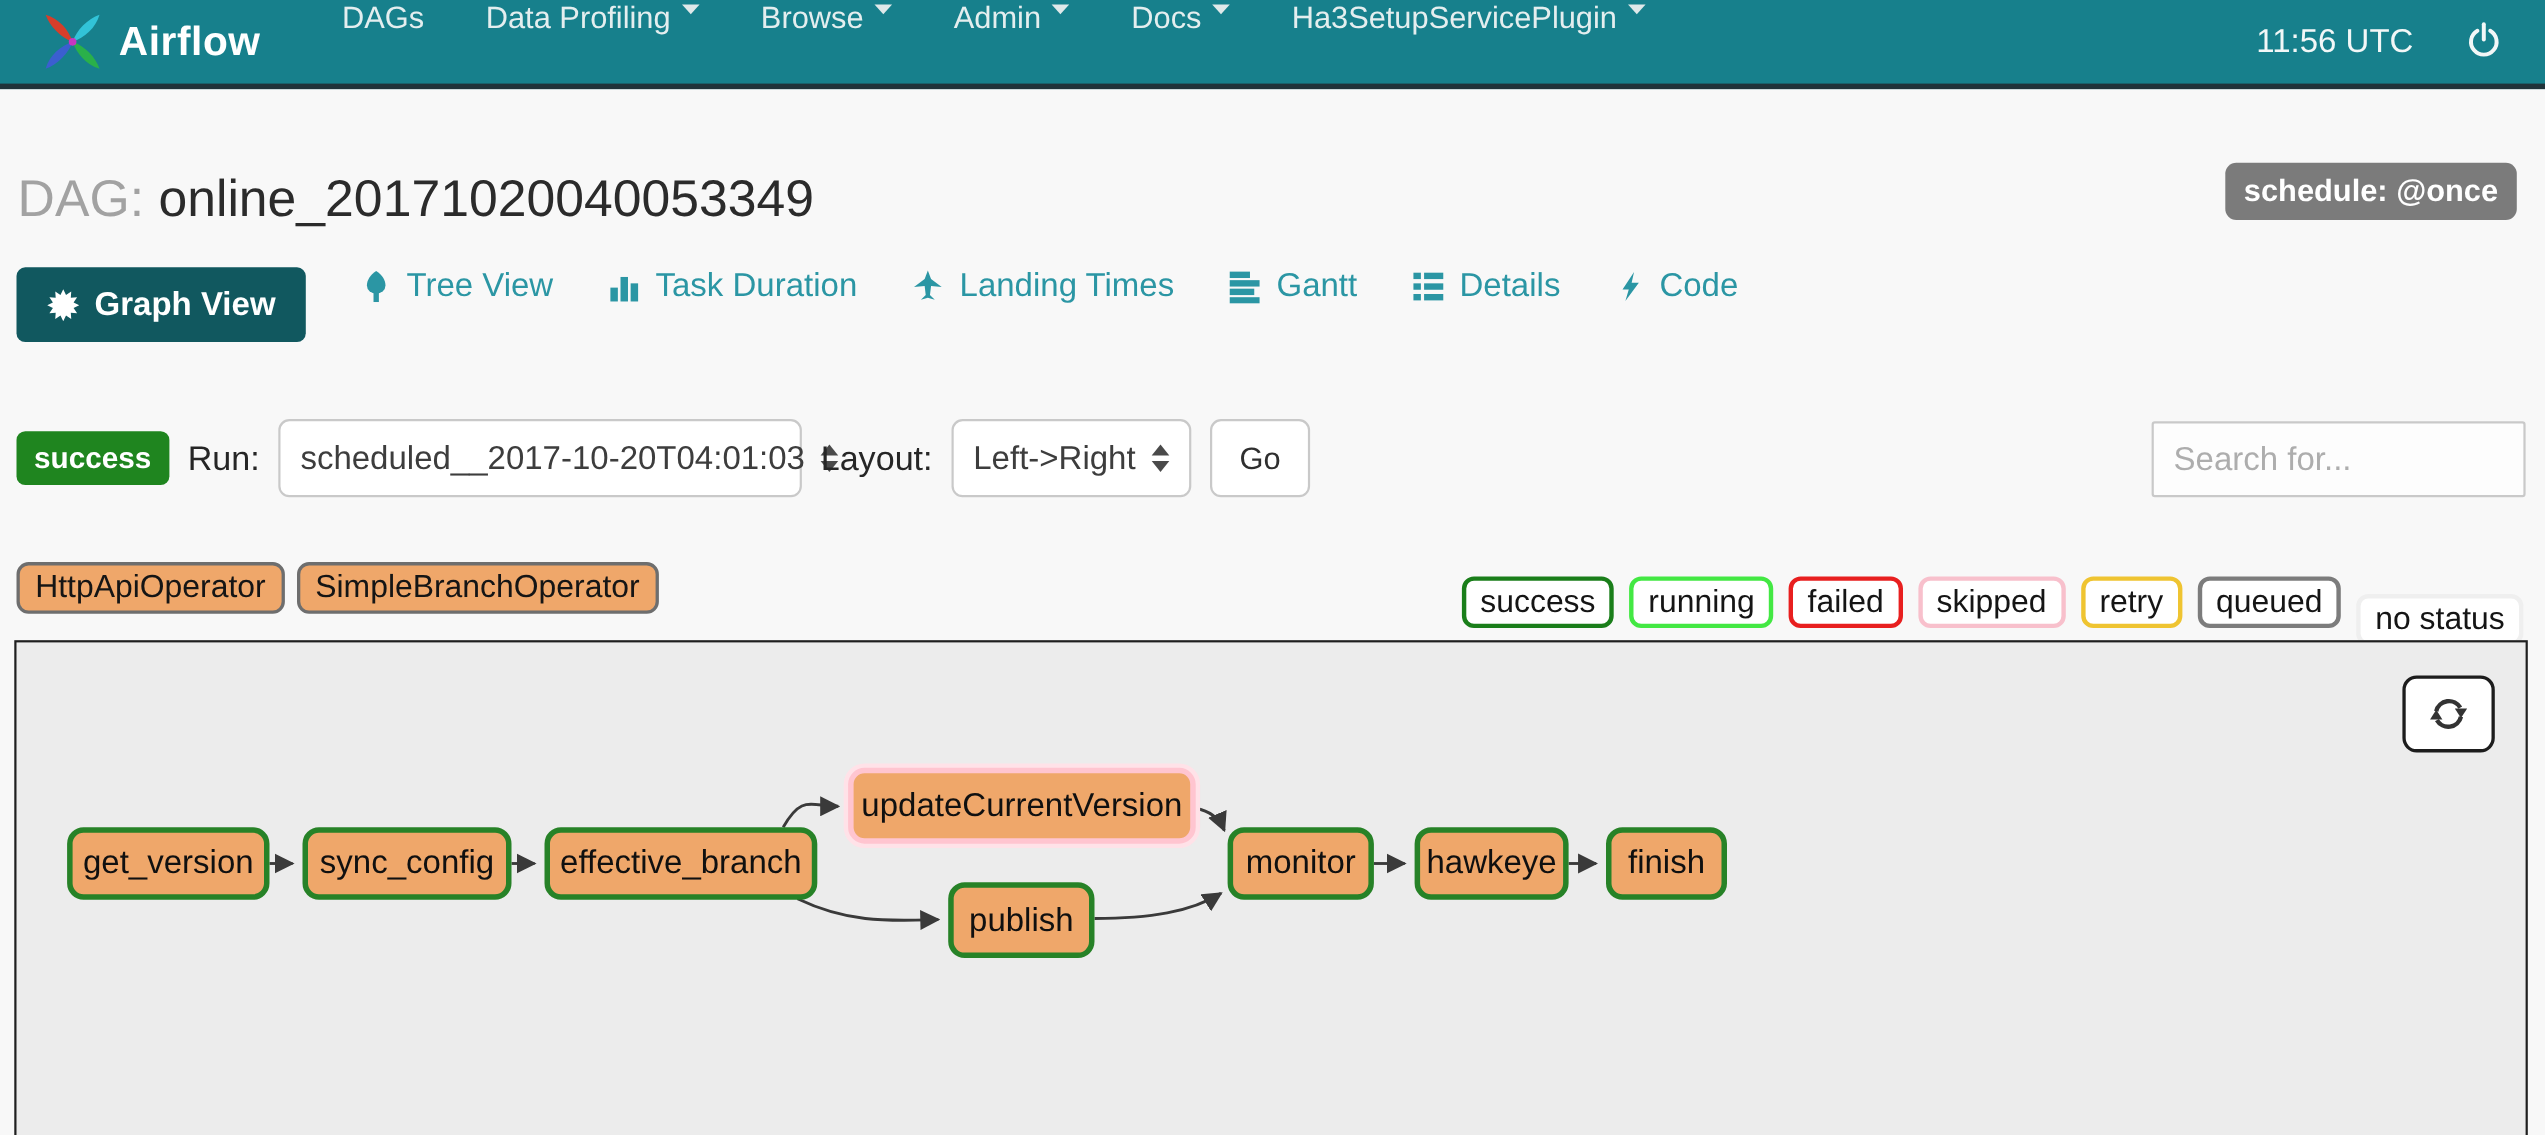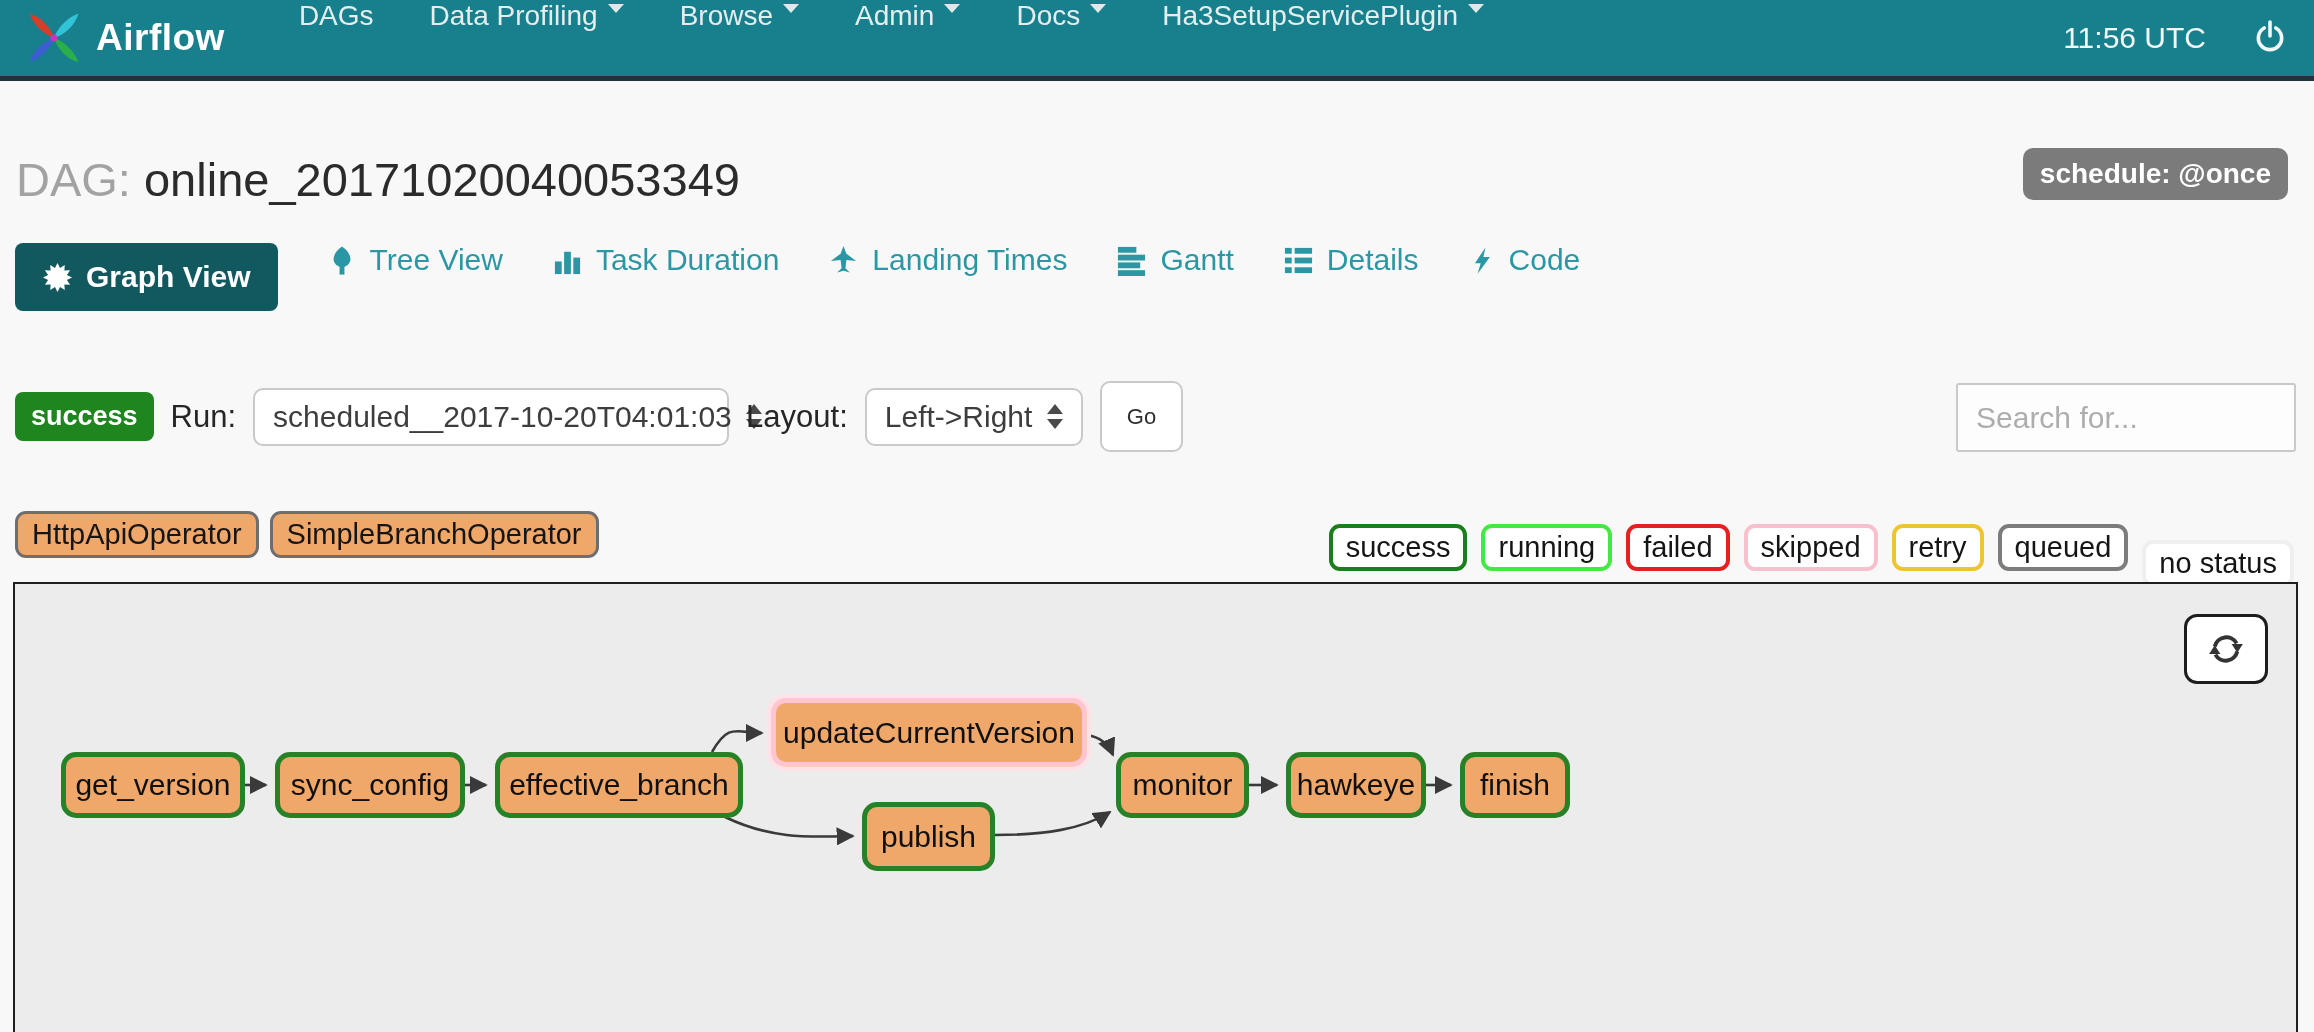--- a/index.html
+++ b/index.html
@@ -3,21 +3,21 @@
 <meta charset="utf-8">
 <style>
   html,body{margin:0;padding:0}
   body{
     width:2314px;height:1032px;position:relative;overflow:hidden;
     background:#f8f8f8;font-family:"Liberation Sans",sans-serif;color:#2d2d2d;
   }
   
   .navbar{
     height:76px;background:#17808c;border-bottom:5px solid #20333a;
-    display:flex;align-items:center;padding:0 26px;
+    display:flex;align-items:center;padding:0 38px;
   }
   .brand{display:flex;align-items:center;gap:14px;margin-right:46px;cursor:pointer}
   .brand-text{color:#ffffff;font-size:37px;font-weight:bold;letter-spacing:.5px}
   .nav-item{
     color:#e4eeef;font-size:28px;padding:0 28px;height:76px;
     display:flex;align-items:flex-start;gap:10px;cursor:pointer;white-space:nowrap;
   }
   .caret{width:0;height:0;border-left:8px solid transparent;border-right:8px solid transparent;
     border-top:9px solid #dfe9ea;margin-top:4px}
   .nav-right{margin-left:auto;display:flex;align-items:center;gap:46px}
@@ -34,30 +34,30 @@
   
   .tabs{position:absolute;left:15px;top:243px;display:flex;align-items:flex-start;gap:49px}
   .tab{display:flex;align-items:center;gap:13px;color:#2b96a4;font-size:30px;cursor:pointer;white-space:nowrap}
   .tab svg{display:block}
   .tab.active{background:#11585f;color:#ffffff;font-weight:bold;border-radius:8px;padding:17px 27px}
   
   .run-row{position:absolute;left:15px;top:381px;display:flex;align-items:center;gap:17px}
   .state-badge{background:#1f851f;color:#fff;font-weight:bold;font-size:27px;padding:9px 16px;border-radius:8px}
   .field-label{font-size:31px;color:#262626}
   .select{
-    height:58px;box-sizing:border-box;background:#fff;border:2px solid #c9c9c9;border-radius:10px;
+    height:71px;box-sizing:border-box;background:#fff;border:2px solid #c9c9c9;border-radius:10px;
     display:flex;align-items:center;padding:0 18px;font-size:30px;color:#3d3d3d;cursor:pointer;white-space:nowrap;
   }
   .select-run{width:476px}
   .select-layout{width:218px}
   .stepper{margin-left:auto;display:flex;flex-direction:column;gap:5px;padding-left:14px}
   .tri-up{width:0;height:0;border-left:8px solid transparent;border-right:8px solid transparent;border-bottom:10px solid #4a4a4a}
   .tri-down{width:0;height:0;border-left:8px solid transparent;border-right:8px solid transparent;border-top:10px solid #4a4a4a}
   .go-btn{height:71px;box-sizing:border-box;background:#fff;border:2px solid #c9c9c9;border-radius:10px;
-    font-size:22px;color:#2f2f2f;display:flex;align-items:center;padding:0 25px;cursor:pointer}
+    font-size:28px;color:#2f2f2f;display:flex;align-items:center;padding:0 25px;cursor:pointer}
   .search-input{
     position:absolute;right:18px;top:383px;width:340px;height:69px;box-sizing:border-box;
     border:2px solid #c9c9c9;border-radius:3px;background:#fdfdfd;font-size:30px;color:#0369a1;
     padding:0 18px;font-family:"Liberation Sans",sans-serif;outline:none;
   }
   .search-input::placeholder{color:#adadad}
   
   .op-row{position:absolute;left:15px;top:511px;display:flex;gap:11px}
   .op-badge{background:#efa76a;border:3px solid #6e6e6e;border-radius:11px;font-size:29px;color:#151515;padding:4px 14px}
   .legend-row{position:absolute;right:20px;top:508px;display:flex;align-items:center;gap:14px}

